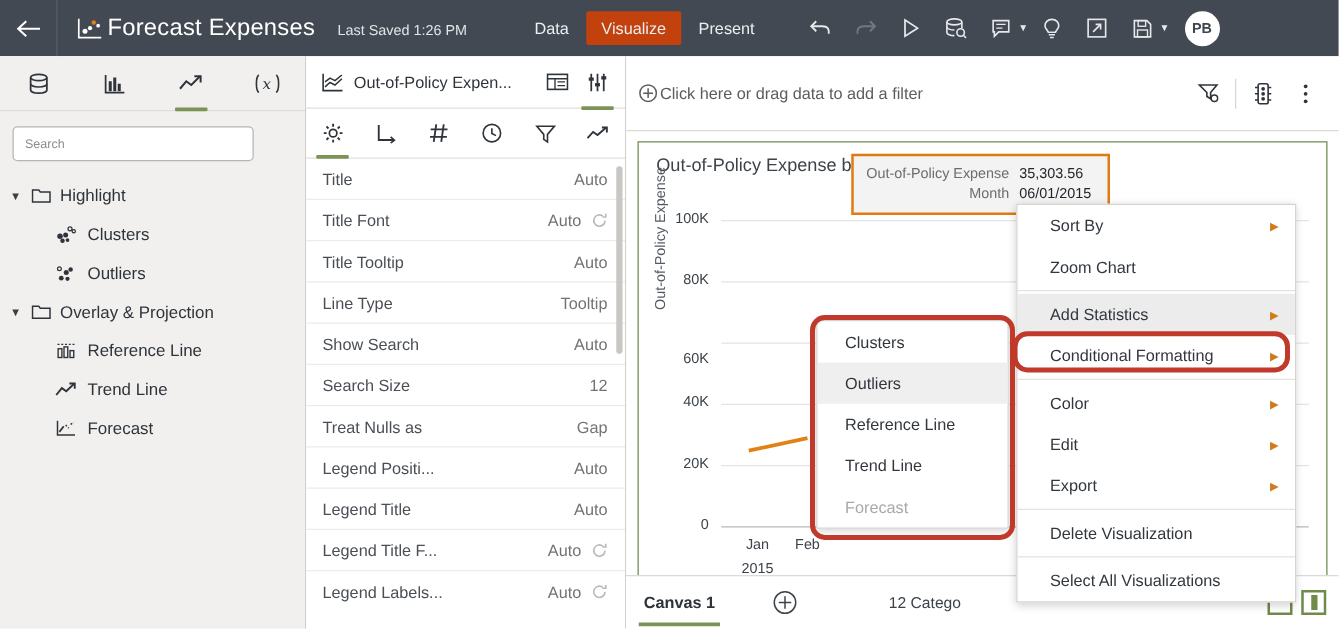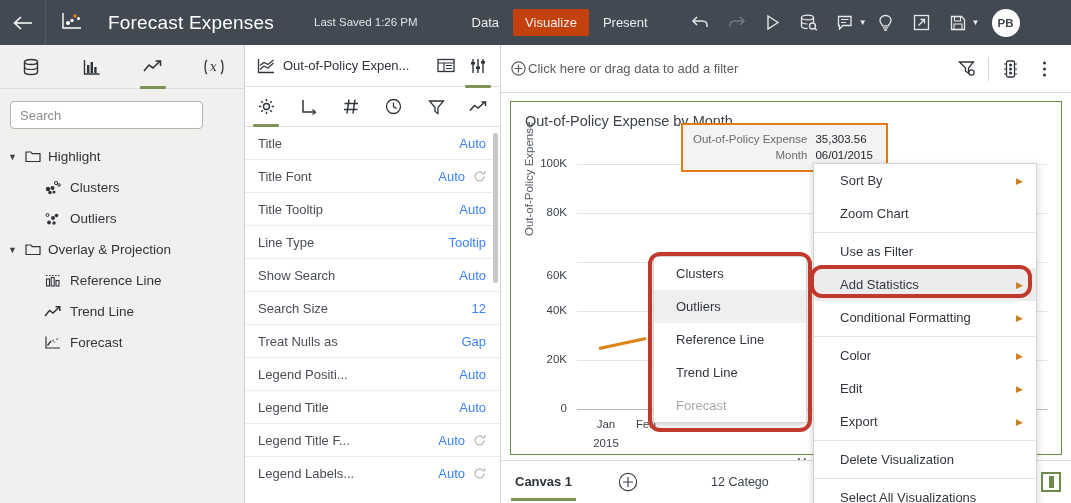--- a/index.html
+++ b/index.html
@@ -12,21 +12,21 @@
   #app { position: relative; width: 1071px; height: 503px; background:#fff; }
 
   
   .topbar {
     position: absolute; left:0; top:0; width:1071px; height:45px;
     background:#424953; display:flex; align-items:center; color:#fff;
   }
   .tb-back { width:45px; height:45px; display:flex; align-items:center; justify-content:center;
              font-size:19px; color:#fff; cursor:pointer; }
   .tb-sep { width:1px; height:45px; background:#565c66; }
-  .tb-titlewrap { display:flex; align-items:flex-start; padding-left:16px; gap:26px; }
+  .tb-titlewrap { display:flex; align-items:center; padding-left:16px; gap:4px; }
   .tb-appicon { width:20px; height:18px; display:block; }
   .tb-title { font-size:19px; color:#fff; letter-spacing:.2px; }
   .tb-saved { font-size:11.5px; color:#e2e4e7; margin-left:14px; margin-top:4px; }
   .tb-nav { display:flex; align-items:center; margin-left:42px; gap:2px; }
   .tb-navitem { font-size:13px; color:#eceef0; padding:6px 12px; border-radius:2px; cursor:pointer; }
   .tb-navitem.active { background:#c2410c; }
   .tb-icons { display:flex; align-items:center; margin-left:24px; gap:2px; }
   .tb-ic { width:34px; height:34px; display:flex; align-items:center; justify-content:center; cursor:pointer; }
   .tb-ic svg { display:block; }
   .tb-ic.disabled { opacity:.42; }
@@ -41,21 +41,21 @@
   .leftpanel { position:absolute; left:0; top:45px; width:245px; height:458px; background:#f1f0ee;
                border-right:1px solid #d2d0cd; }
   .lp-tabs { display:flex; height:44px; align-items:center; border-bottom:1px solid #ddd; background:#f1f0ee; }
   .lp-tab { flex:1; height:44px; display:flex; align-items:center; justify-content:center;
             position:relative; cursor:pointer; }
   .lp-tab .ul { position:absolute; bottom:0; left:50%; transform:translateX(-50%);
                 width:26px; height:3px; background:#7b9455; border-radius:1px; }
   .lp-search-wrap { padding:12px 10px 8px 10px; }
   .lp-search {
     width:193px; height:28px; border:1px solid #b7b5b2; border-radius:4px; background:#fff;
-    font-size:13px; color:#333; padding:0 9px; font-family:"Liberation Sans", sans-serif;
+    font-size:10px; color:#333; padding:0 9px; font-family:"Liberation Sans", sans-serif;
   }
   .lp-search::placeholder { color:#8d8d8d; }
   .tree { padding-top:4px; font-size:13px; color:#31363d; }
   .tree-grp { display:flex; align-items:center; height:31px; padding-left:8px; cursor:pointer; gap:7px; }
   .tree-caret { width:10px; font-size:9px; color:#3a3f45; }
   .tree-item { display:flex; align-items:center; height:31px; padding-left:44px; cursor:pointer; gap:8px; }
   .tree-label { font-size:13.5px; color:#2f343b; }
   .ic { display:flex; align-items:center; justify-content:center; }
 
   
@@ -71,28 +71,28 @@
   .props-tab { flex:1; height:40px; display:flex; align-items:center; justify-content:center;
                position:relative; cursor:pointer; }
   .props-tab .ul { position:absolute; bottom:0; left:50%; transform:translateX(-50%);
                    width:26px; height:3px; background:#7b9455; border-radius:1px; }
   .prop-list { position:relative; height:373px; overflow:hidden; }
   .prop-row { height:33px; display:flex; align-items:center; justify-content:space-between;
               padding:0 14px 0 13px; border-bottom:1px solid #eeecea; }
   .prop-row.nosep { border-bottom:none;gap:13px; }
   .prop-name { font-size:13px; color:#4a4f56; }
   .prop-valwrap { display:flex; align-items:center; gap:8px; }
-  .prop-val { font-size:13px; color:#3b82f6; cursor:pointer; }
+  .prop-val { font-size:13px; color:#737373; cursor:pointer; }
   .reset-ic { width:13px; height:13px; }
   .prop-scrollbar { position:absolute; right:2px; top:6px; width:5px; height:150px;
                     background:#c9c7c4; border-radius:3px; }
 
   
   .main { position:absolute; left:501px; top:45px; width:570px; height:458px; background:#fff; }
-  .filterbar { height:48px; display:flex; align-items:center; border-bottom:1px solid #dcdad7; padding:0 10px; }
+  .filterbar { height:60px; display:flex; align-items:center; border-bottom:1px solid #dcdad7; padding:0 10px; }
   .filter-plus { width:15px; height:15px; }
   .filter-text { font-size:13px; color:#5c5c5c; }
   .filterbar-right { margin-left:auto; display:flex; align-items:center; }
   .fb-ic { width:34px; height:34px; display:flex; align-items:center; justify-content:center; cursor:pointer; }
   .fb-sep { width:1px; height:24px; background:#d8d6d3; margin:0 4px; }
 
   .canvas-area { position:relative; height:370px; padding:8px 9px; }
   .viz {
     position:relative; width:100%; height:354px; border:1px solid #6f8b4a; background:#fff;
   }
@@ -619,23 +619,20 @@
 
   <div class="ctxmenu" style="left:813px; top:163px;">
     <div class="ctx-item">
       <span>Sort By</span>
       <span class="ctx-arrow">▶</span>
     </div>
     <div class="ctx-item">
       <span>Zoom Chart</span>
     </div>
     <div class="ctx-sep"></div>
-    <div class="ctx-item">
-      <span>Use as Filter</span>
-    </div>
     <div class="ctx-item hl">
       <span>Add Statistics</span>
       <span class="ctx-arrow">▶</span>
     </div>
     <div class="ctx-item">
       <span>Conditional Formatting</span>
       <span class="ctx-arrow">▶</span>
     </div>
     <div class="ctx-sep"></div>
     <div class="ctx-item">

